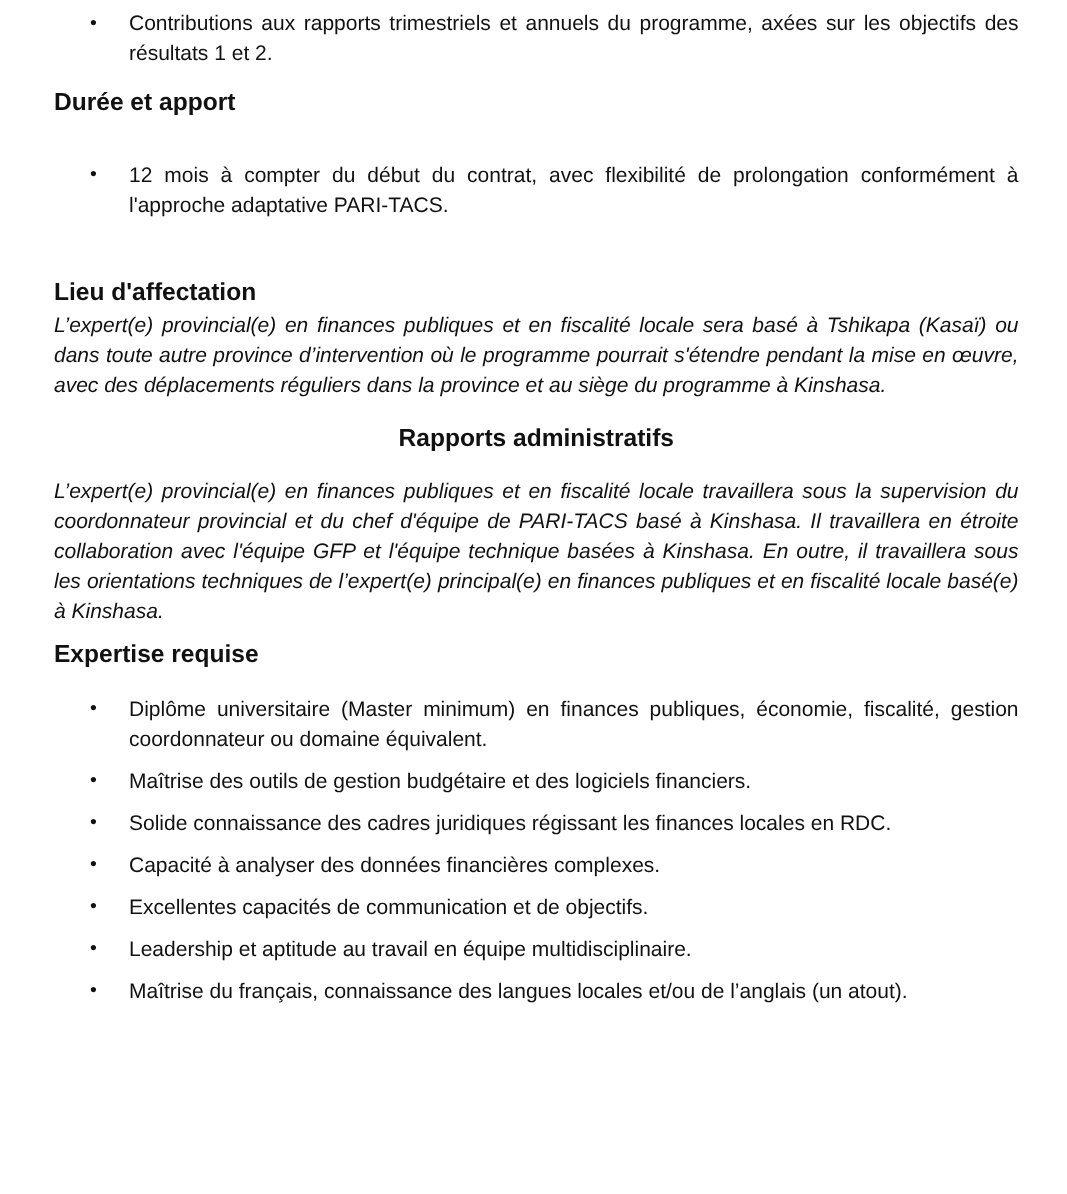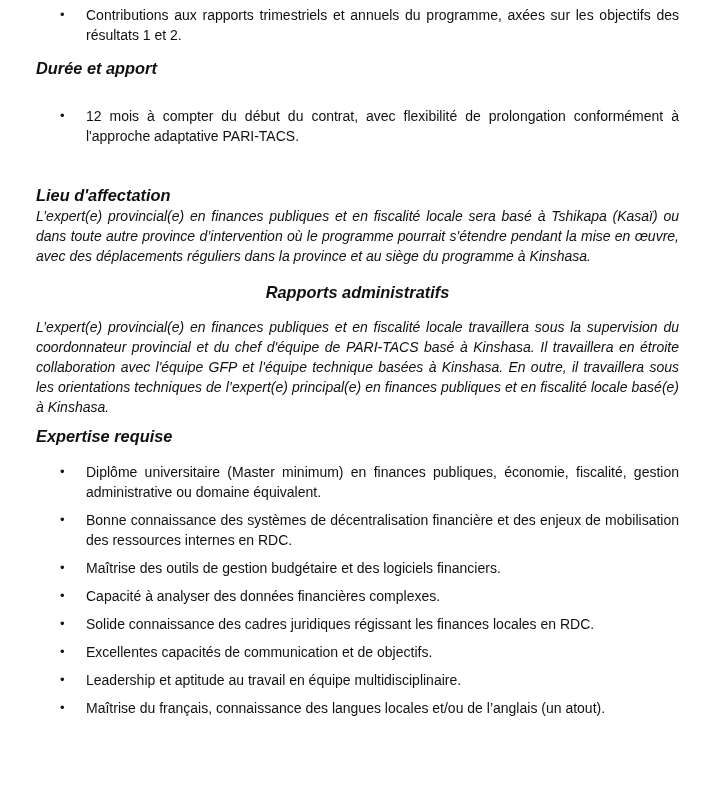--- a/index.html
+++ b/index.html
@@ -38,21 +38,20 @@
       content: "\2022";
       position: absolute;
       left: 24px;
       top: 0;
       font-size: 13px;
     }
     .heading {
       font-weight: bold;
       line-height: 20px;
       margin: 0;
-      font-style: italic;
     }
     .para {
       line-height: 20px;
       text-align: justify;
       margin: 0;
       font-style: italic;
     }
   </style>
 </head>
 <body>
@@ -69,23 +68,22 @@
   </ul>
 
   <h3 class="heading" style="position:absolute; top:175px; left:0; width:643px;margin-top:10px;">Lieu d'affectation</h3>
   <p class="para" style="position:absolute; top:206px; left:0; width:643px;">L’expert(e) provincial(e) en finances publiques et en fiscalité locale sera basé à Tshikapa (Kasaï) ou dans toute autre province d’intervention où le programme pourrait s'étendre pendant la mise en œuvre, avec des déplacements réguliers dans la province et au siège du programme à Kinshasa.</p>
 
   <h3 class="heading" style="position:absolute; top:282px; left:0; width:643px;text-align:center;">Rapports administratifs</h3>
   <p class="para" style="position:absolute; top:317px; left:0; width:643px;">L’expert(e) provincial(e) en finances publiques et en fiscalité locale travaillera sous la supervision du coordonnateur provincial et du chef d'équipe de PARI-TACS basé à Kinshasa. Il travaillera en étroite collaboration avec l'équipe GFP et l'équipe technique basées à Kinshasa. En outre, il travaillera sous les orientations techniques de l’expert(e) principal(e) en finances publiques et en fiscalité locale basé(e) à Kinshasa.</p>
 
   <h3 class="heading" style="position:absolute; top:426px; left:0; width:643px;">Expertise requise</h3>
   <ul class="bullet-list" style="position:absolute; top:462px; left:0; width:643px;">
-    <li class="bullet-item">Diplôme universitaire (Master minimum) en finances publiques, économie, fiscalité, gestion administrative ou domaine équivalent.</li>
-    <li class="bullet-item">Bonne connaissance des systèmes de décentralisation financière et des enjeux de mobilisation des ressources internes en RDC.</li>
+    <li class="bullet-item">Diplôme universitaire (Master minimum) en finances publiques, économie, fiscalité, gestion coordonnateur ou domaine équivalent.</li>
     <li class="bullet-item">Maîtrise des outils de gestion budgétaire et des logiciels financiers.</li>
+    <li class="bullet-item">Solide connaissance des cadres juridiques régissant les finances locales en RDC.</li>
     <li class="bullet-item">Capacité à analyser des données financières complexes.</li>
-    <li class="bullet-item">Solide connaissance des cadres juridiques régissant les finances locales en RDC.</li>
     <li class="bullet-item">Excellentes capacités de communication et de objectifs.</li>
     <li class="bullet-item">Leadership et aptitude au travail en équipe multidisciplinaire.</li>
     <li class="bullet-item">Maîtrise du français, connaissance des langues locales et/ou de l’anglais (un atout).</li>
   </ul>
 
 </div>
 
 </body></html>

